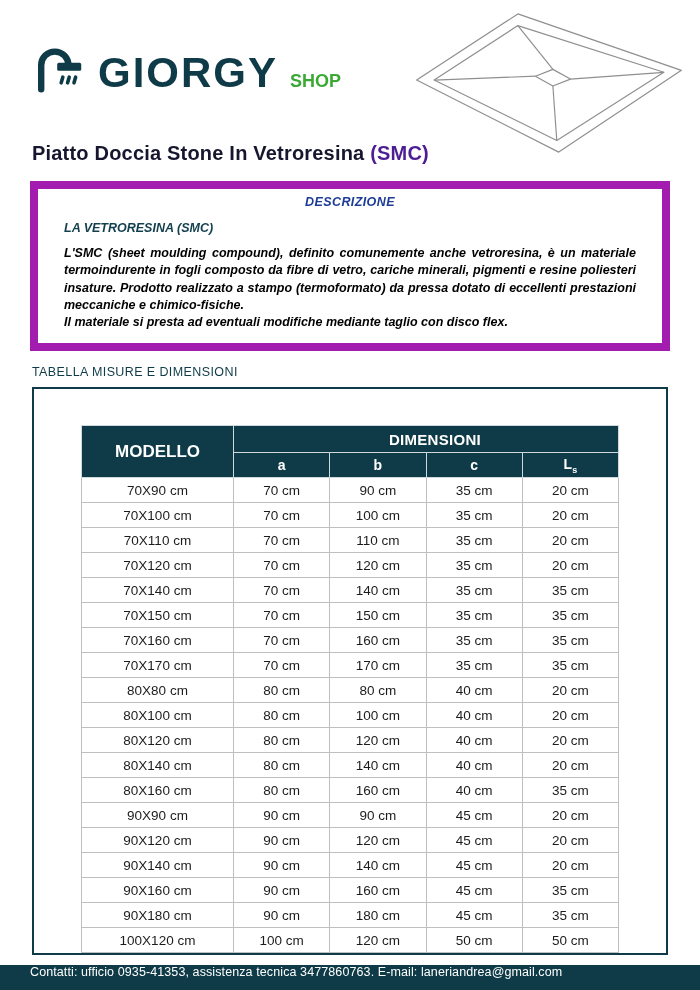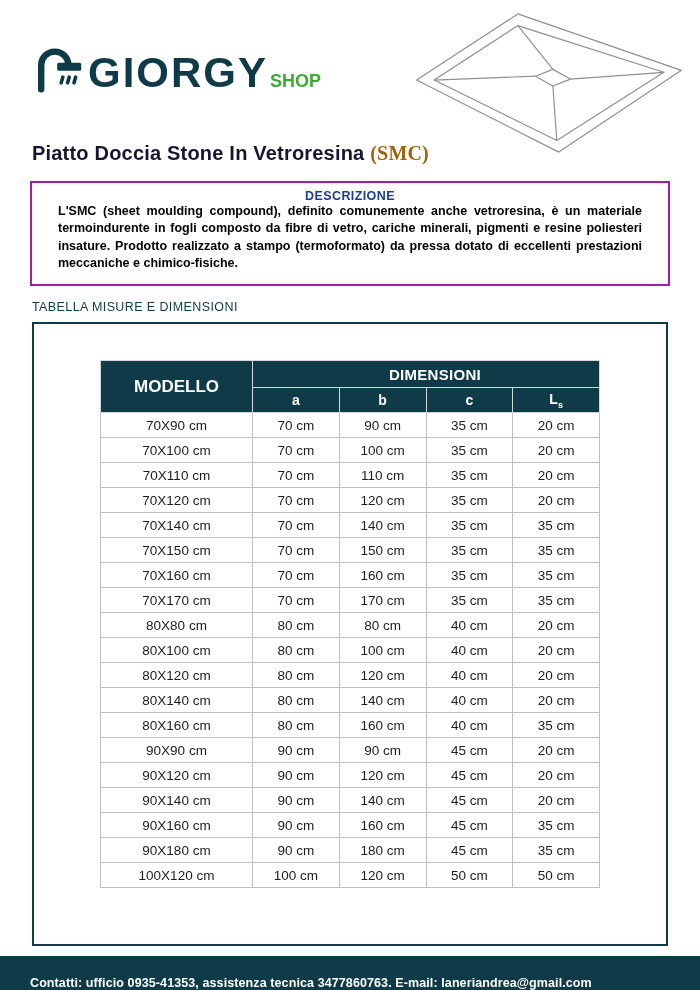--- a/index.html
+++ b/index.html
@@ -2,52 +2,52 @@
 <html><head>
 <meta charset="utf-8">
 <style>
   * { box-sizing: border-box; }
   html, body { margin: 0; padding: 0; background: #ffffff; }
   body { width: 700px; height: 990px; font-family: "Liberation Sans", sans-serif; }
   .page { width: 700px; height: 990px; display: flex; flex-direction: column; overflow: hidden; background: #fff; }
 
   
   .header { display: flex; justify-content: space-between; align-items: flex-start; padding: 10px 12px 0 30px; height: 138px; }
-  .brand { display: flex; align-items: flex-end; gap: 2px; margin-top: 28px; }
+  .brand { display: flex; align-items: flex-end; gap: 12px; margin-top: 28px; }
   .brand-icon svg { width: 56px; height: 56px; display: block; }
   .brand-name { font-size: 42px; font-weight: bold; color: #0e3b47; letter-spacing: 2px; line-height: 1; }
   .brand-suffix { font-size: 18px; font-weight: bold; color: #3aaa35; line-height: 1; padding-bottom: 4px; }
   .tray-drawing svg { width: 278px; height: 146px; display: block; }
 
   
   .title { margin: 4px 0 0 32px; font-size: 20px; font-weight: bold; color: #16162e; letter-spacing: 0.2px; }
-  .title .red { color: #a16207; font-family: Liberation Serif, serif; }
-
-  
-  .desc-box { margin: 16px 30px 0 30px; border: 2px solid #a21caf; padding: 6px 14px 12px 14px; }
+  .title .red { color: #4c1d95; }
+
+  
+  .desc-box { margin: 16px 30px 0 30px; border: 8px solid #a21caf; padding: 6px 14px 12px 14px; font-style: italic; }
   .desc-heading { text-align: center; color: #1c3c96; font-weight: bold; font-size: 12.5px; letter-spacing: 0.4px; }
   .desc-sub { margin: 12px 0 10px 12px; font-weight: bold; font-size: 12.5px; color: #123f4e; }
   .desc-text { margin: 0 12px; }
   .desc-text p { margin: 0; color: #000000; font-size: 12.5px; font-weight: bold; line-height: 1.38; }
   .desc-text p.justified { text-align: justify; }
 
   
   .table-label { margin: 14px 0 0 32px; color: #0e3b47; font-weight: normal; font-size: 12.5px; letter-spacing: 0.4px; }
   .table-box { margin: 8px 32px 10px 32px; border: 2px solid #0e3b47; flex: 1; display: flex; justify-content: center; align-items: flex-start; padding-top: 36px; }
-  table { width: 500px; border-collapse: collapse; table-layout: fixed; }
+  table { width: 538px; border-collapse: collapse; table-layout: fixed; }
   th { background: #0e3b47; color: #ffffff; border: 1px solid #cfd8da; font-weight: bold; }
   .th-model { width: 152px; font-size: 17px; height: 52px; }
   .th-dim { font-size: 15px; height: 27px; letter-spacing: 0.3px; padding-left: 19px; }
   .th-sub { font-size: 14px; height: 25px; }
   td { border: 1px solid #bfbfbf; text-align: center; height: 25px; padding: 0; font-size: 13.5px; color: #1c1c1c; }
   td.model { font-weight: normal; }
   sub { font-size: 9px; }
 
   
-  .footer { height: 34px; background: #0e3b47; color: #ffffff; display: flex; align-items: flex-end; padding-left: 30px; font-size: 12.5px; font-weight: bold; letter-spacing: 0.1px; }
+  .footer { height: 34px; background: #0e3b47; color: #ffffff; display: flex; align-items: flex-start; padding-left: 30px; font-size: 12.5px; font-weight: normal; letter-spacing: 0.1px; }
 </style>
 </head>
 <body>
 
 <div class="page">
 
   <div class="header">
     <div class="brand">
       <span class="brand-icon">
         <svg viewBox="0 0 70 70" xmlns="http://www.w3.org/2000/svg">
@@ -73,22 +73,24 @@
         <line x1="258" y1="64" x2="162" y2="71"></line>
         <line x1="148" y1="134" x2="144" y2="78"></line>
       </svg>
     </div>
   </div>
 
   <h1 class="title"><span>Piatto Doccia Stone In Vetroresina </span><span class="red">(SMC)</span></h1>
 
   <section class="desc-box">
     <div class="desc-heading">DESCRIZIONE</div>
+    <div class="desc-sub">LA VETRORESINA (SMC)</div>
     <div class="desc-text">
       <p class="justified">L'SMC (sheet moulding compound), definito comunemente anche vetroresina, è un materiale termoindurente in fogli composto da fibre di vetro, cariche minerali, pigmenti e resine poliesteri insature. Prodotto realizzato a stampo (termoformato) da pressa dotato di eccellenti prestazioni meccaniche e chimico-fisiche.</p>
+      <p>Il materiale si presta ad eventuali modifiche mediante taglio con disco flex.</p>
     </div>
   </section>
 
   <div class="table-label">TABELLA MISURE E DIMENSIONI</div>
 
   <section class="table-box">
     <table>
       <thead>
         <tr>
           <th class="th-model" rowspan="2">MODELLO</th>

